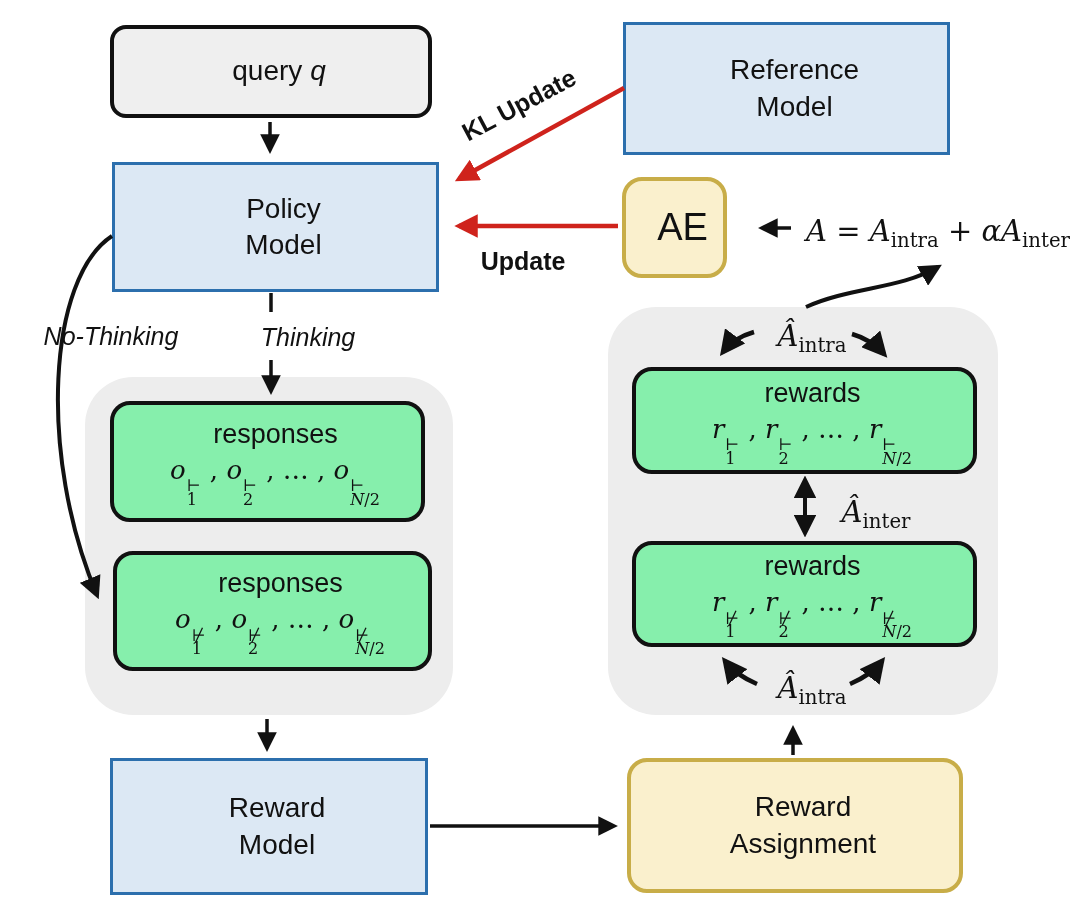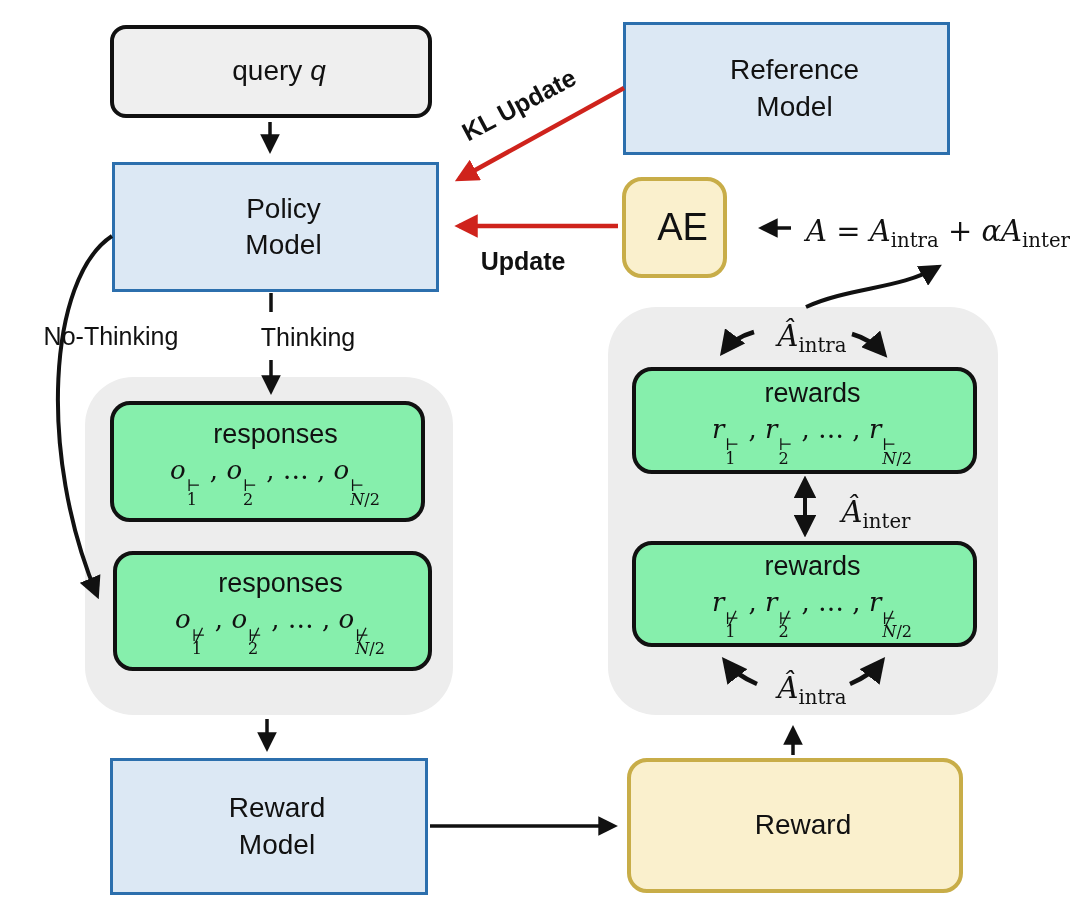--- a/index.html
+++ b/index.html
@@ -13,21 +13,21 @@
   .node.yellow{background:var(--yellow-fill,#faf0cd);border:4px solid var(--yellow-border,#c8ad48);border-radius:20px;}
   .node.white{background:#86efac;border:4px solid #111;border-radius:20px;}
   .bl{display:block;}
   .math{font-family:"DejaVu Serif","DejaVu Sans",serif;font-size:26px;margin-top:2px;}
   .math i{font-family:"DejaVu Serif","DejaVu Sans",serif;}
   sub{font-size:0.68em;}
   .ss{display:inline-flex;flex-direction:column;align-items:flex-start;line-height:0.85;
       vertical-align:-0.48em;margin-left:1px;margin-right:1px;}
   .ss .up,.ss .dn{font-size:0.62em;}
   .flabel{position:absolute;transform:translate(-50%,-50%);white-space:nowrap;font-size:25px;}
-  .flabel.it{}
+  .flabel.it{font-style:italic;}
   .flabel.bold{font-weight:bold;}
   .flabel.mathlab{font-family:"DejaVu Serif","DejaVu Sans",serif;font-size:29px;}
   .flabel.rot{transform:translate(-50%,-50%) rotate(-28deg);}
   svg.arrows{position:absolute;left:0;top:0;pointer-events:none;}
   .stroke-black{stroke:#111;fill:none;}
   .stroke-red{stroke:var(--red-arrow,#cf231c);fill:none;}
   .mkblack{fill:#111;}
   .mkred{fill:var(--red-arrow,#cf231c);}
 </style>
 </head>
@@ -112,20 +112,21 @@
         </span></span>
   </div>
 
   <div class="node blue" style="left:110px;top:758px;width:318px;height:137px">
     <span class="bl">Reward</span>
     <span class="bl">Model</span>
   </div>
 
   <div class="node yellow" style="left:627px;top:758px;width:336px;height:135px">
     <span class="bl">Reward</span>
+    <span class="bl">Assignment</span>
   </div>
 
   <div class="flabel it" style="left:111px;top:336px">No-Thinking</div>
   <div class="flabel it" style="left:308px;top:337px">Thinking</div>
   <div class="flabel bold rot" style="left:519px;top:105px">KL Update</div>
   <div class="flabel bold" style="left:523px;top:261px">Update</div>
   <div class="flabel mathlab" style="left:938px;top:233px"><i>A</i> = <i>A</i><sub>intra</sub> + <i>α</i><i>A</i><sub>inter</sub></div>
   <div class="flabel mathlab" style="left:812px;top:338px"><i>Â</i><sub>intra</sub></div>
   <div class="flabel mathlab" style="left:876px;top:514px"><i>Â</i><sub>inter</sub></div>
   <div class="flabel mathlab" style="left:812px;top:690px"><i>Â</i><sub>intra</sub></div>

